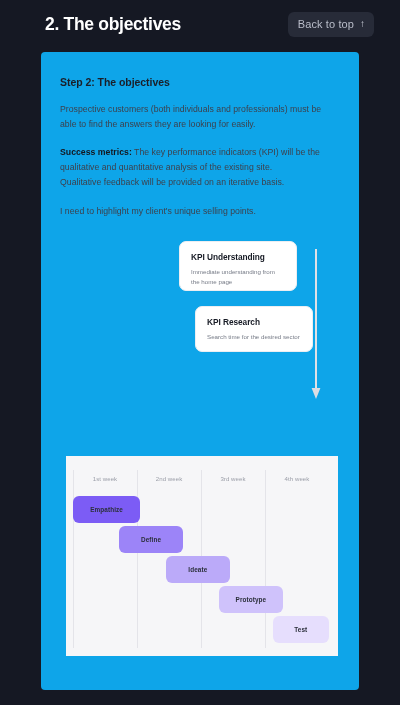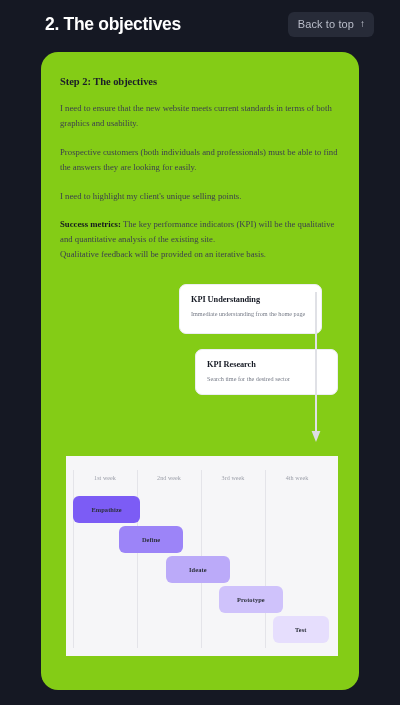--- a/index.html
+++ b/index.html
@@ -57,24 +57,23 @@
     font-size: 10px;
     line-height: 1;
   }
 
   
   #content-card {
     position: absolute;
     left: 41px; top: 52px;
     width: 318px;
     height: 638px;
-    background: #84cc16;
-    border-radius: 17px;
+    background: #0ea5e9;
+    border-radius: 4px;
     overflow: hidden;
-    font-family: Liberation Serif, serif;
   }
 
   .card-pad { padding: 0 19px; }
 
   #step-heading {
     color: #1b1e28;
     font-size: 10.5px;
     font-weight: bold;
     margin-top: 24px;
     letter-spacing: -0.05px;
@@ -97,21 +96,21 @@
   
   #kpi-block {
     position: relative;
     margin: 22px 0 0 0;
     height: 172px;
   }
 
   .kpi-card {
     position: absolute;
     left: 138px;
-    width: 143px;
+    width: 118px;
     background: #ffffff;
     border: 1px solid #eceef2;
     border-radius: 7px;
     padding: 10px 11px 11px 11px;
   }
   #kpi-card-0 { top: 0px;  height: 50px; }
   #kpi-card-1 { top: 65px; height: 46px; margin-left: 16px; }
   #kpi-card-2 { top: 126px; height: 46px; }
 
   .kpi-title {
@@ -193,25 +192,24 @@
     <span id="back-to-top-label">Back to top</span>
     <span id="back-to-top-arrow">↑</span>
   </button>
 </div>
 
 <div id="content-card">
 
   <div class="card-pad">
     <div id="step-heading">Step 2: The objectives</div>
 
-    <p class="body-paragraph">I need to ensure that the new website meets current standards in terms of both graphics and usability.</p>
     <p class="body-paragraph">Prospective customers (both individuals and professionals) must be able to find the answers they are looking for easily.</p>
+    <p class="body-paragraph tight"><span class="metrics-lead">Success metrics:</span><span> The key performance indicators (KPI) will be the qualitative and quantitative analysis of the existing site.</span><br><span>Qualitative feedback will be provided on an iterative basis.</span></p>
+
     <p class="body-paragraph">I need to highlight my client's unique selling points.</p>
-
-    <p class="body-paragraph tight"><span class="metrics-lead">Success metrics:</span><span> The key performance indicators (KPI) will be the qualitative and quantitative analysis of the existing site.</span><br><span>Qualitative feedback will be provided on an iterative basis.</span></p>
   </div>
 
   <div id="kpi-block">
 
     <div class="kpi-card" id="kpi-card-0">
       <div class="kpi-title">KPI Understanding</div>
       <div class="kpi-desc">Immediate understanding from the home page</div>
     </div>
 
     <div class="kpi-card" id="kpi-card-1">

